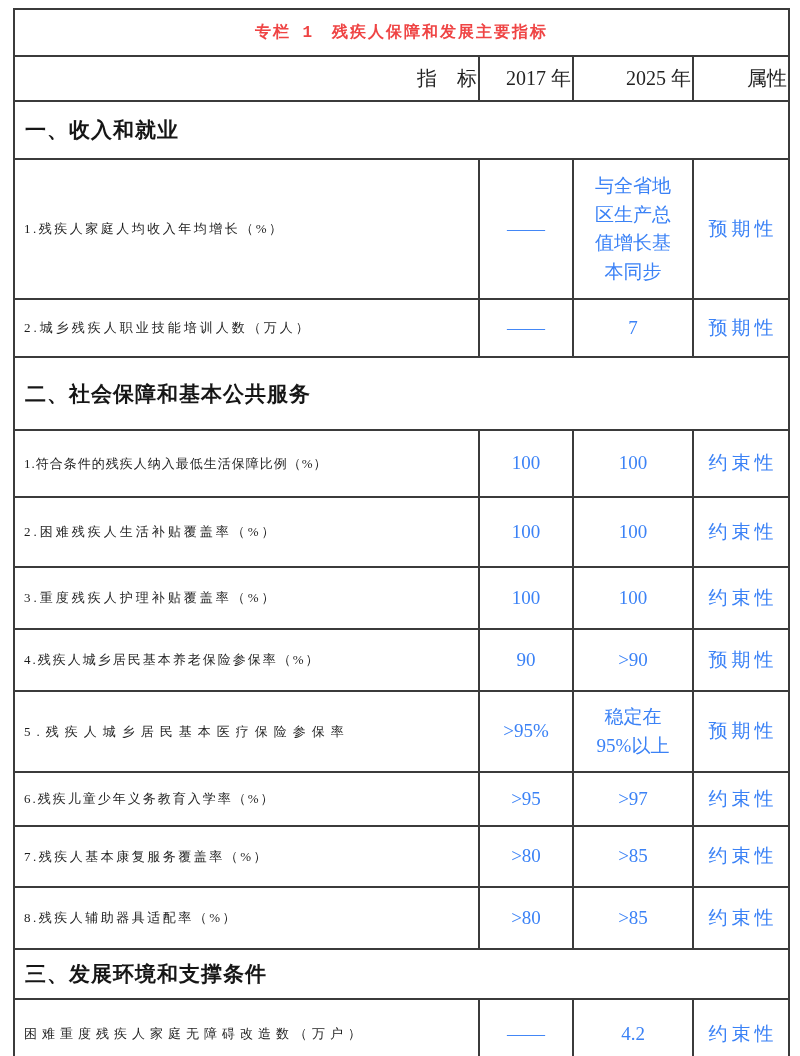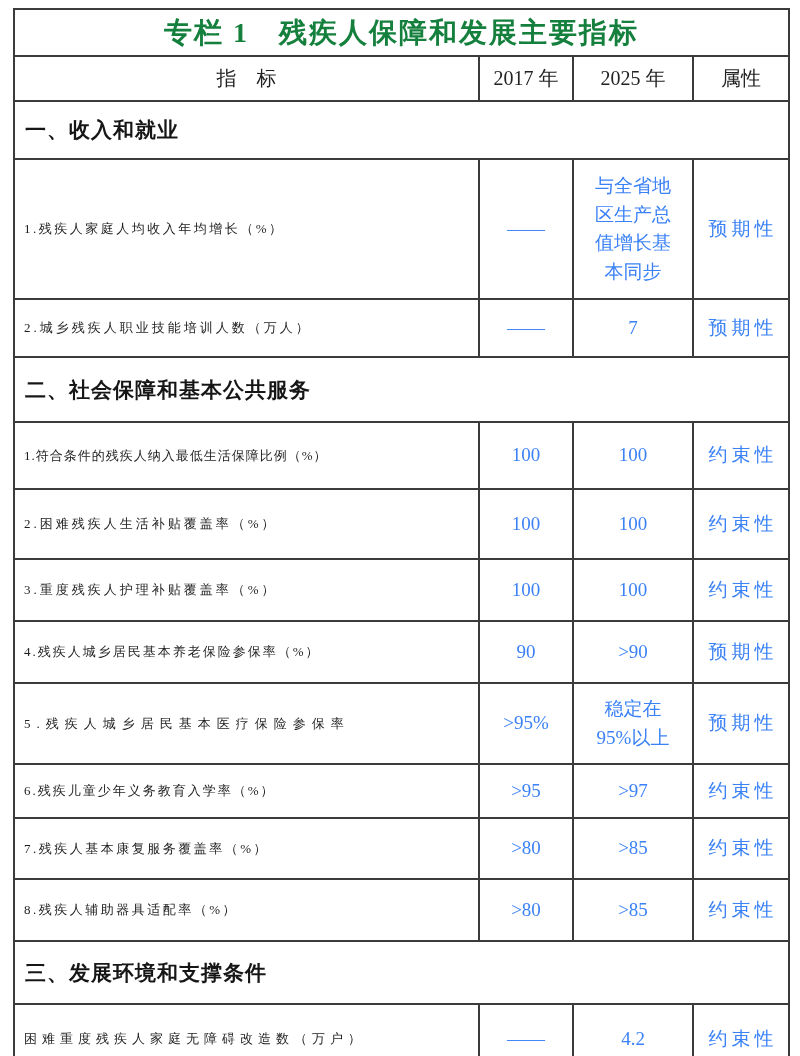--- a/index.html
+++ b/index.html
@@ -27,28 +27,28 @@
     table-layout: fixed;
     border: 2px solid #2f2f2f;
   }
   table.tbl td {
     border: 2px solid #3b3b3b;
     vertical-align: middle;
     background: #ffffff;
   }
   td.title {
     text-align: center;
-    font-family: Liberation Serif, serif;
+    font-family: Liberation Mono, monospace;
     font-weight: 700;
-    font-size: 28px;
+    font-size: 16px;
     letter-spacing: 2px;
-    color: #15803d;
+    color: #ef4444;
   }
   td.hdr {
-    text-align: center;
+    text-align: right;
     font-size: 20px;
     color: #222222;
   }
   td.section {
     font-family: "Liberation Sans", "DejaVu Sans", sans-serif;
     font-weight: 700;
     font-size: 21px;
     padding-left: 10px;
     letter-spacing: 1px;
     color: #161616;
@@ -117,21 +117,21 @@
       <td class="val attr">预期性</td>
     </tr>
 
     <tr style="height:58px">
       <td class="ind ls3">2.城乡残疾人职业技能培训人数（万人）</td>
       <td class="val">——</td>
       <td class="val">7</td>
       <td class="val attr">预期性</td>
     </tr>
 
-    <tr style="height:65px">
+    <tr style="height:73px">
       <td colspan="4" class="section">二、社会保障和基本公共服务</td>
     </tr>
 
     <tr style="height:67px">
       <td class="ind ls1">1.符合条件的残疾人纳入最低生活保障比例（%）</td>
       <td class="val">100</td>
       <td class="val">100</td>
       <td class="val attr">约束性</td>
     </tr>
 
@@ -177,21 +177,21 @@
       <td class="val attr">约束性</td>
     </tr>
 
     <tr style="height:62px">
       <td class="ind ls25">8.残疾人辅助器具适配率（%）</td>
       <td class="val">&gt;80</td>
       <td class="val">&gt;85</td>
       <td class="val attr">约束性</td>
     </tr>
 
-    <tr style="height:63px">
+    <tr style="height:50px">
       <td colspan="4" class="section">三、发展环境和支撑条件</td>
     </tr>
 
     <tr style="height:70px">
       <td class="ind ls5">困难重度残疾人家庭无障碍改造数（万户）</td>
       <td class="val">——</td>
       <td class="val">4.2</td>
       <td class="val attr">约束性</td>
     </tr>
   </tbody>

